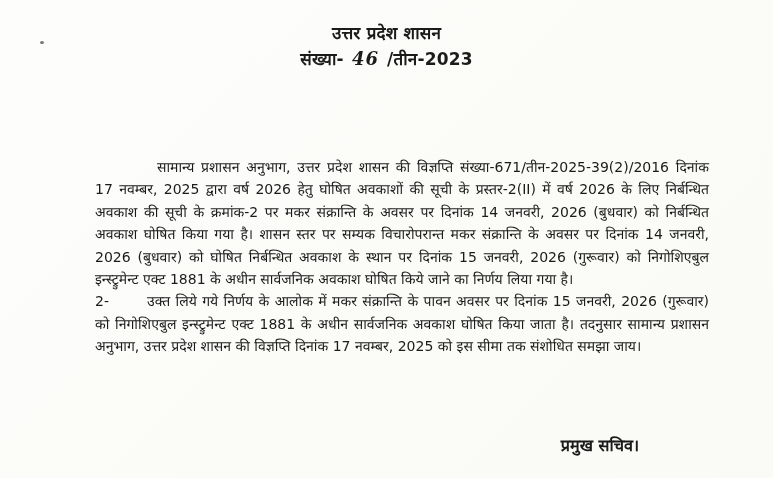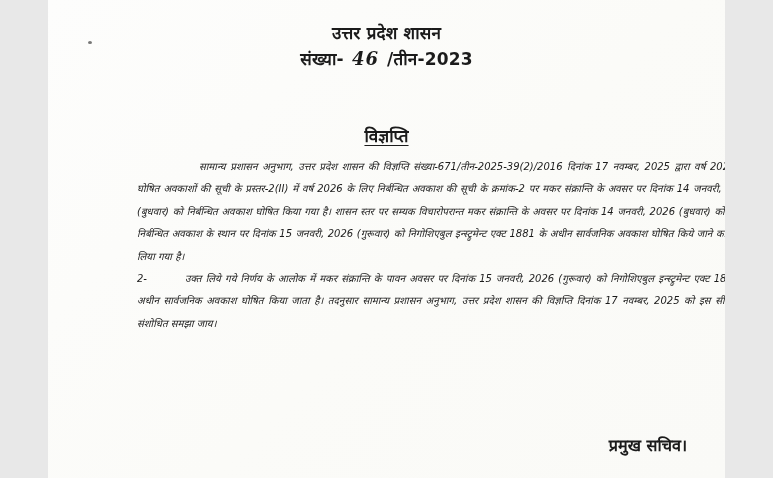--- a/index.html
+++ b/index.html
@@ -2,21 +2,21 @@
 <html lang="hi"><head>
 <meta charset="utf-8">
 <style>
   html,body{margin:0;padding:0;}
   body{
     font-family:"DejaVu Sans","Liberation Sans",sans-serif;
     background:#e8e8e8;
   }
   .page{
     position:relative;
-    width:677px;height:478px;
+    width:773px;height:478px;
     margin:0 auto;
     background:linear-gradient(135deg,#fdfdfc 0%,#fbfbf8 55%,#fafaf7 100%);
     color:#1b1b1b;
     overflow:hidden;
   }
   .scan-speck{
     position:absolute;left:40px;top:41px;width:4px;height:3px;
     background:#555;border-radius:50%;opacity:.8;
   }
   .header{
@@ -37,24 +37,23 @@
   .doc-title{
     position:absolute;top:124px;left:0;right:0;
     text-align:center;
   }
   .doc-title span{
     font-size:17px;font-weight:700;
     text-decoration:underline;
     text-underline-offset:3px;
   }
   .body-text{
-    position:absolute;top:156px;left:89px;width:614px;
-    font-size:10px;line-height:22.4px;
+    position:absolute;top:156px;left:95px;width:614px;
+    font-size:14px;line-height:22.4px;
     text-align:justify;
-    font-style:italic;
   }
   .body-text p{margin:0;}
   .para1{text-indent:62px;}
   .tab-gap{display:inline-block;width:38px;}
   .signature{
     position:absolute;top:434px;left:500px;width:200px;
     text-align:center;
     font-size:16.2px;line-height:23px;font-weight:600;
   }
 </style>
@@ -63,23 +62,20 @@
 
 <div class="page">
 
   <div class="scan-speck"></div>
 
   <div class="header">
     <div class="h-line">उत्तर प्रदेश शासन</div>
     <div class="h-line"><span>संख्या-</span> <span class="handwritten">46</span> <span>/तीन-2023</span></div>
   </div>
 
-  <div class="doc-title">
-    <span>विज्ञप्ति</span>
-  </div>
 
   <div class="body-text">
     <p class="para1">सामान्य प्रशासन अनुभाग, उत्तर प्रदेश शासन की विज्ञप्ति संख्या-671/तीन-2025-39(2)/2016 दिनांक 17 नवम्बर, 2025 द्वारा वर्ष 2026 हेतु घोषित अवकाशों की सूची के प्रस्तर-2(II) में वर्ष 2026 के लिए निर्बन्धित अवकाश की सूची के क्रमांक-2 पर मकर संक्रान्ति के अवसर पर दिनांक 14 जनवरी, 2026 (बुधवार) को निर्बन्धित अवकाश घोषित किया गया है। शासन स्तर पर सम्यक विचारोपरान्त मकर संक्रान्ति के अवसर पर दिनांक 14 जनवरी, 2026 (बुधवार) को घोषित निर्बन्धित अवकाश के स्थान पर दिनांक 15 जनवरी, 2026 (गुरूवार) को निगोशिएबुल इन्स्ट्रुमेन्ट एक्ट 1881 के अधीन सार्वजनिक अवकाश घोषित किये जाने का निर्णय लिया गया है।</p>
     <p class="para2"><span>2-</span><span class="tab-gap"></span><span>उक्त लिये गये निर्णय के आलोक में मकर संक्रान्ति के पावन अवसर पर दिनांक 15 जनवरी, 2026 (गुरूवार) को निगोशिएबुल इन्स्ट्रुमेन्ट एक्ट 1881 के अधीन सार्वजनिक अवकाश घोषित किया जाता है। तदनुसार सामान्य प्रशासन अनुभाग, उत्तर प्रदेश शासन की विज्ञप्ति दिनांक 17 नवम्बर, 2025 को इस सीमा तक संशोधित समझा जाय।</span></p>
   </div>
 
   <div class="signature">
     <div>प्रमुख सचिव।</div>
   </div>
 

